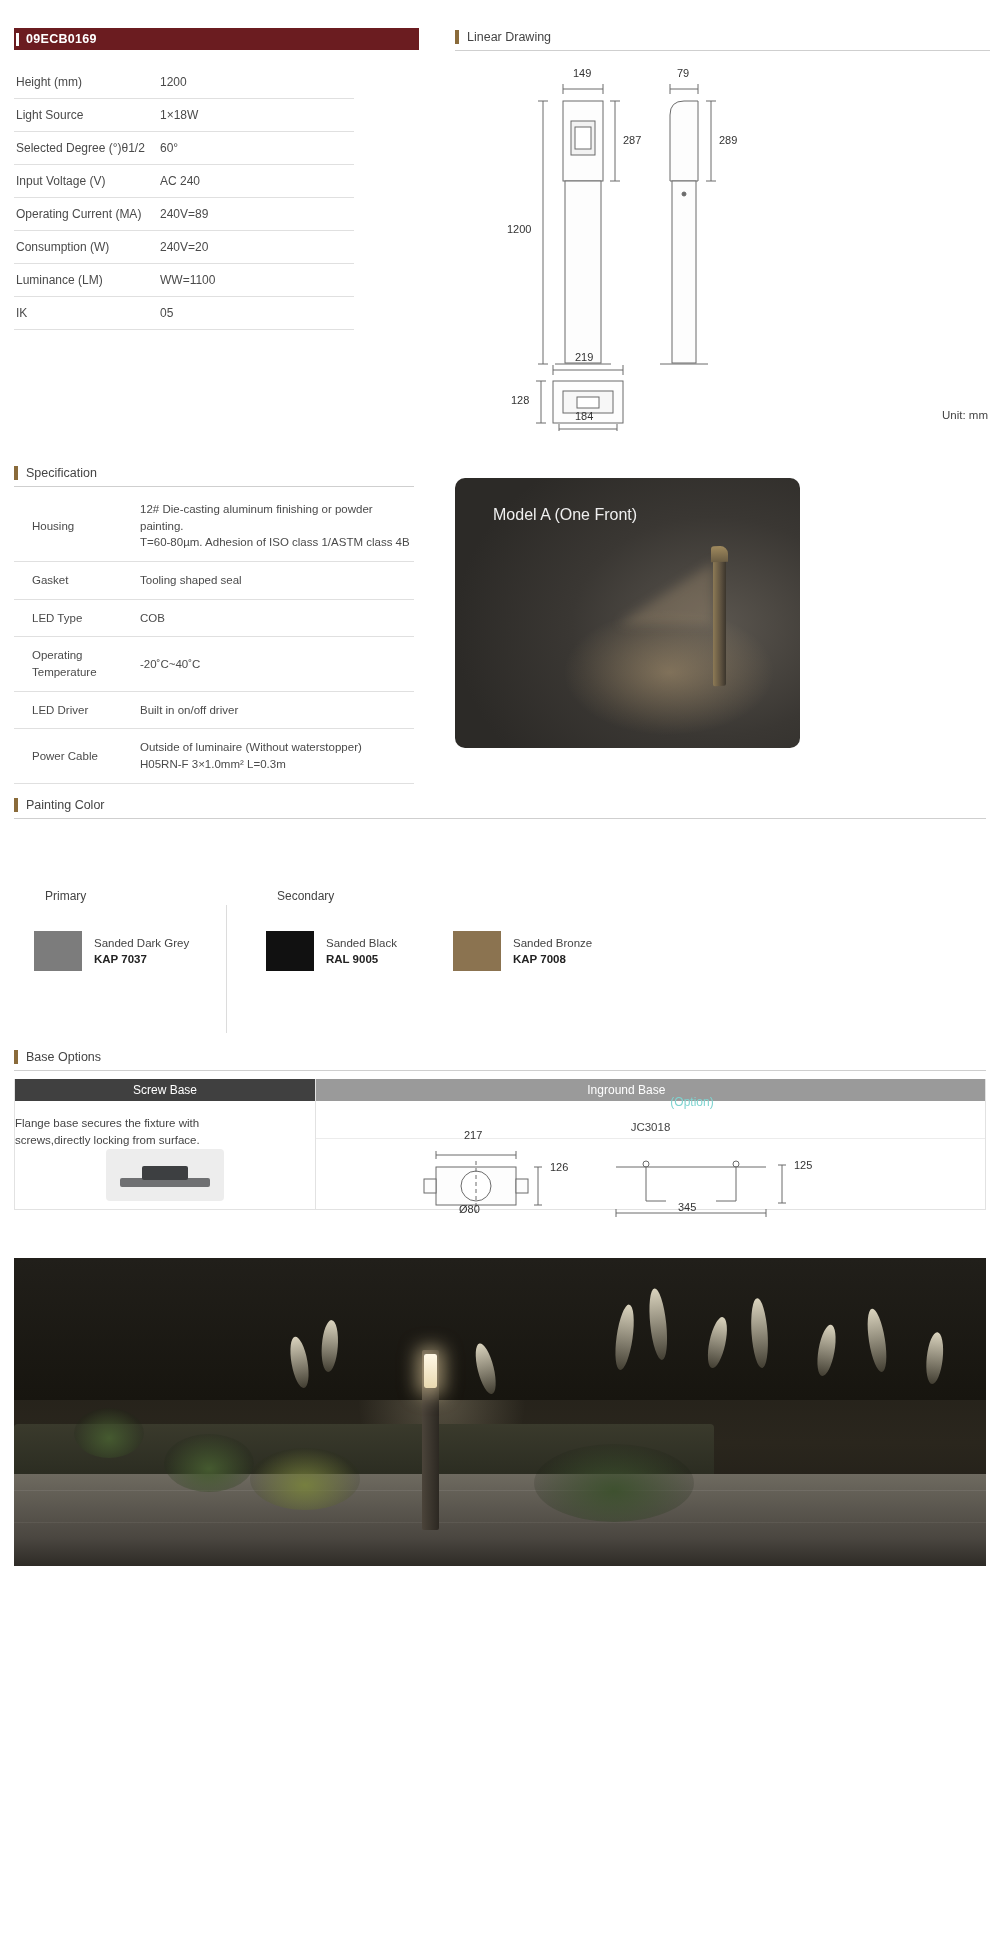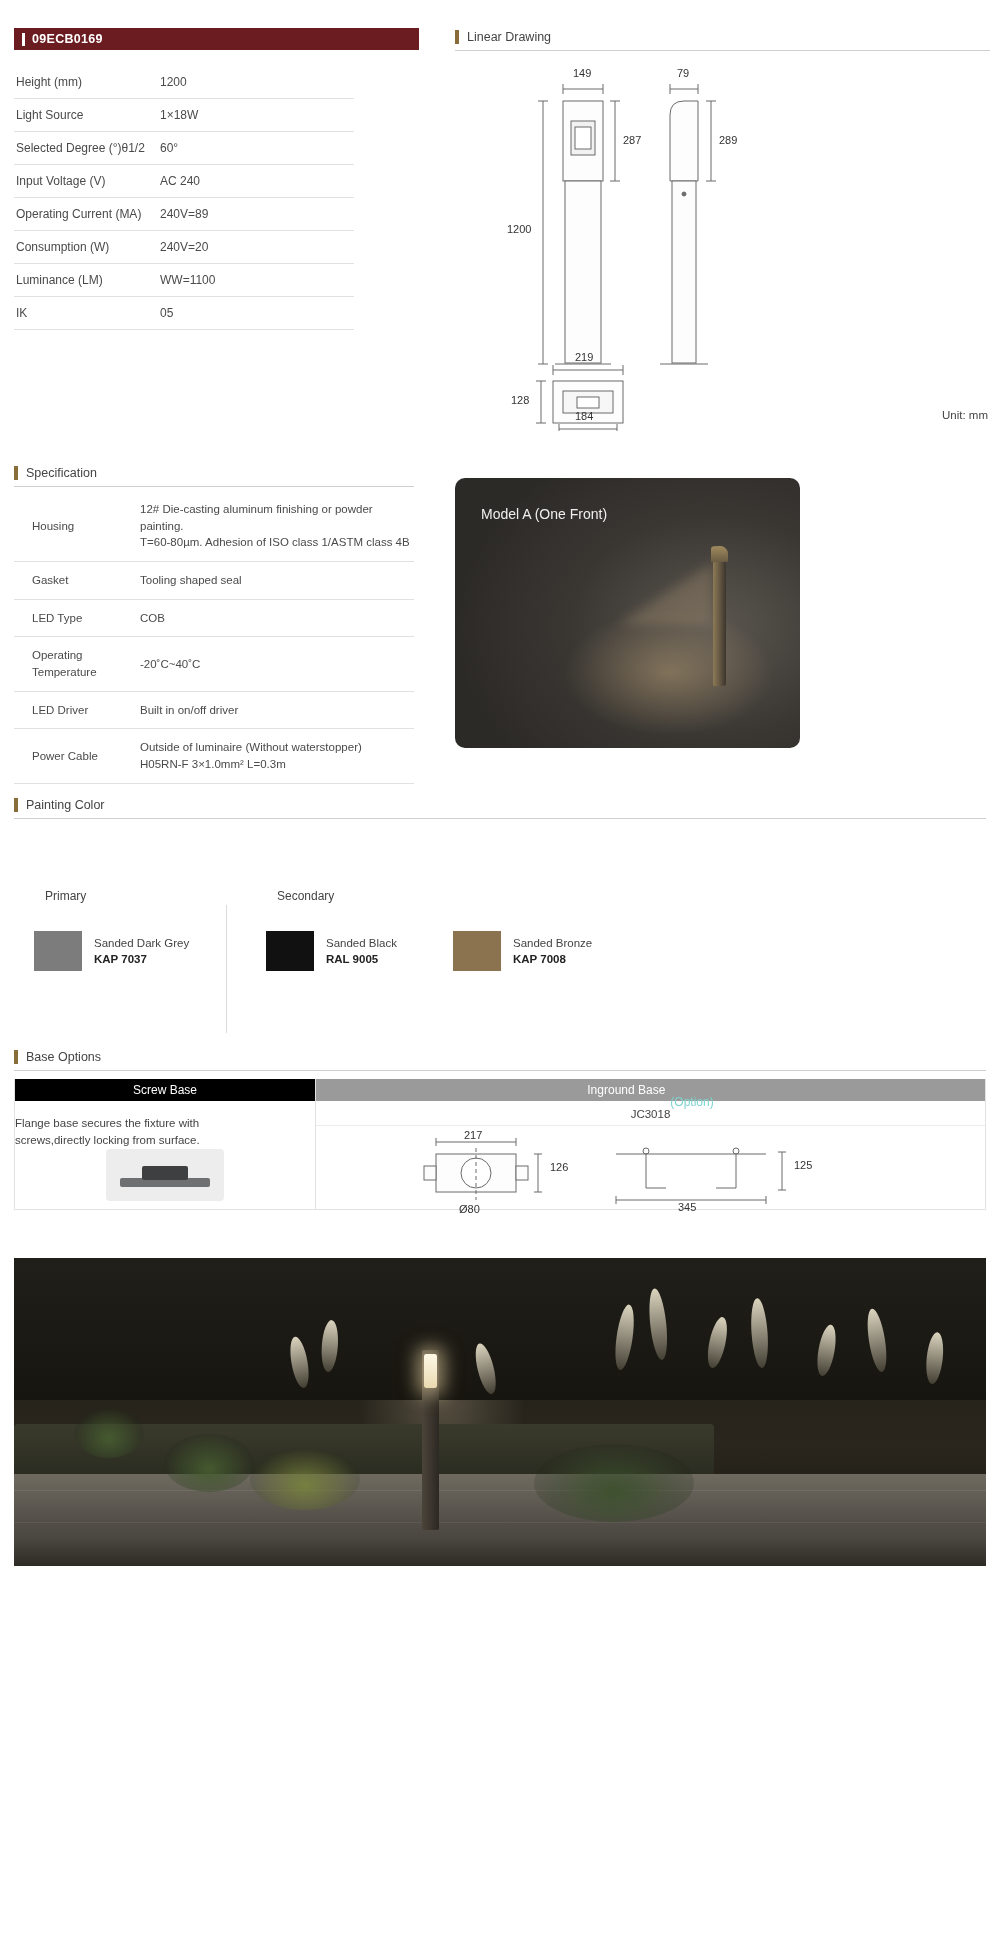--- a/index.html
+++ b/index.html
@@ -18,21 +18,21 @@
     border-bottom:1px solid #cfcfcf;
     padding-bottom:6px;
   }
   .sec-bar{width:4px;height:14px;background:#8a6b3a;margin-right:8px;}
   .sec-title{font-size:12.5px;color:#444;}
 
   
   .spec-block{position:absolute;left:14px;top:28px;width:340px;}
   .model-bar{
     background:#6b1c20;color:#fff;height:22px;display:flex;align-items:center;
-    padding-left:8px;font-size:12.5px;font-weight:bold;letter-spacing:.3px;
+    padding-left:2px;font-size:12.5px;font-weight:bold;letter-spacing:.3px;
     width:405px;box-sizing:border-box;
   }
   .model-bar .tick{width:3px;height:13px;background:#fff;margin-right:7px;}
   table.kv{border-collapse:collapse;width:340px;margin-top:16px;}
   table.kv td{
     border-bottom:1px solid #e0e0e0;
     font-size:12px;color:#4a4a4a;
     padding:9px 2px 9px 2px;
     vertical-align:middle;
   }
@@ -59,21 +59,21 @@
 
   
   .model-photo{
     position:absolute;left:455px;top:478px;width:345px;height:270px;border-radius:10px;
     background:
       radial-gradient(ellipse 150px 90px at 62% 72%, rgba(255,214,150,.30), rgba(255,214,150,0) 70%),
       radial-gradient(ellipse 260px 200px at 75% 55%, #5b564f 0%, #3a3733 55%, #2c2a27 100%),
       linear-gradient(135deg,#4b4843,#2e2c29);
     overflow:hidden;
   }
-  .model-photo .label{position:absolute;left:26px;top:28px;color:#efefef;font-size:14px;}
+  .model-photo .label{position:absolute;left:38px;top:28px;color:#efefef;font-size:16px;}
   .bollard{
     position:absolute;right:74px;top:76px;width:13px;height:132px;
     background:linear-gradient(90deg,#8d7a55,#5e5240 60%,#3b352c);
     border-radius:2px 6px 2px 2px;
     transform:skewY(-2deg);
   }
   .bollard:after{
     content:"";position:absolute;left:-2px;top:-8px;width:17px;height:16px;
     background:linear-gradient(180deg,#a08a5e,#6b5d43);
     border-radius:3px 8px 0 0;
@@ -94,33 +94,33 @@
   .swatch-txt .n{font-size:11.5px;color:#444;}
   .swatch-txt .c{font-size:11.5px;color:#222;font-weight:bold;margin-top:4px;}
   .vline{position:absolute;left:212px;top:58px;width:1px;height:128px;background:#dcdcdc;}
 
   
   .baseopt{position:absolute;left:14px;top:1050px;width:972px;}
   .base-grid{display:flex;margin-top:8px;border:1px solid #e2e2e2;border-top:none;}
   .base-left{width:300px;border-right:1px solid #e2e2e2;}
   .base-right{flex:1;}
   .bhead{height:22px;display:flex;align-items:center;justify-content:center;font-size:12px;color:#fff;}
-  .bhead.dark{background:#000000;}
+  .bhead.dark{background:#404040;}
   .bhead.grey{background:#9a9a9a;}
   .bhead .opt{color:#7fd4d0;margin-left:5px;margin-top:23px;}
   .base-left-body{height:108px;position:relative;padding-top:14px;box-sizing:border-box;}
   .base-left-body p{margin:0;text-align:left;font-size:11.5px;color:#444;line-height:1.5;}
   .flange{
     position:absolute;left:50%;transform:translateX(-50%);bottom:8px;
     width:118px;height:52px;background:#ededed;border-radius:4px;
   }
   .flange .plate{position:absolute;left:14px;bottom:14px;width:90px;height:9px;background:#6f7072;border-radius:2px;}
   .flange .blk{position:absolute;left:36px;bottom:21px;width:46px;height:14px;background:#3d3f41;border-radius:2px;}
   .base-right-body{height:108px;position:relative;}
-  .jc{ text-align:center;font-size:11.5px;color:#444;padding-top:7px;border-bottom:1px solid #ececec;padding-bottom:5px;}
+  .jc{ text-align:center;font-size:11.5px;color:#444;padding-top:20px;border-bottom:1px solid #ececec;padding-bottom:5px;}
 
   
   .bottom-photo{
     position:absolute;left:14px;top:1258px;width:972px;height:308px;
     background:
       radial-gradient(ellipse 120px 150px at 44% 45%, rgba(255,240,200,.22), rgba(0,0,0,0) 70%),
       linear-gradient(180deg,#1d1b16 0%,#24211a 35%,#2a261d 60%,#1a1814 100%);
     overflow:hidden;
   }
   .bp-wall{position:absolute;left:0;top:0;width:100%;height:46%;

